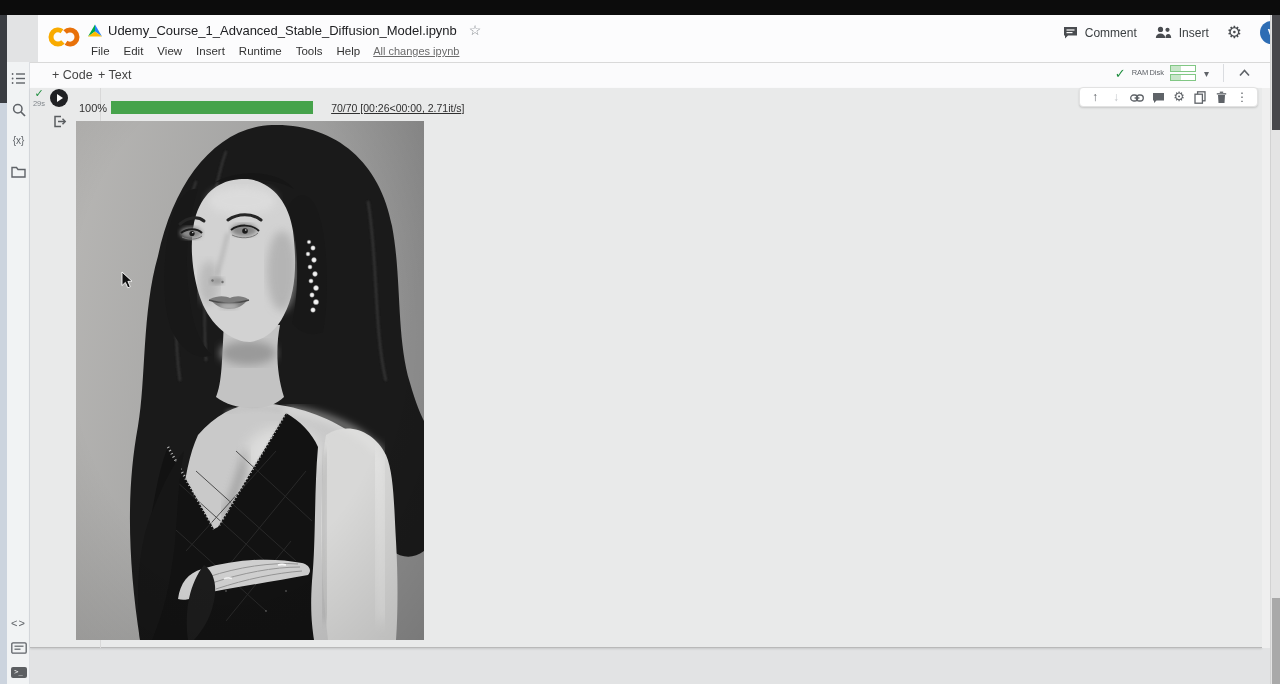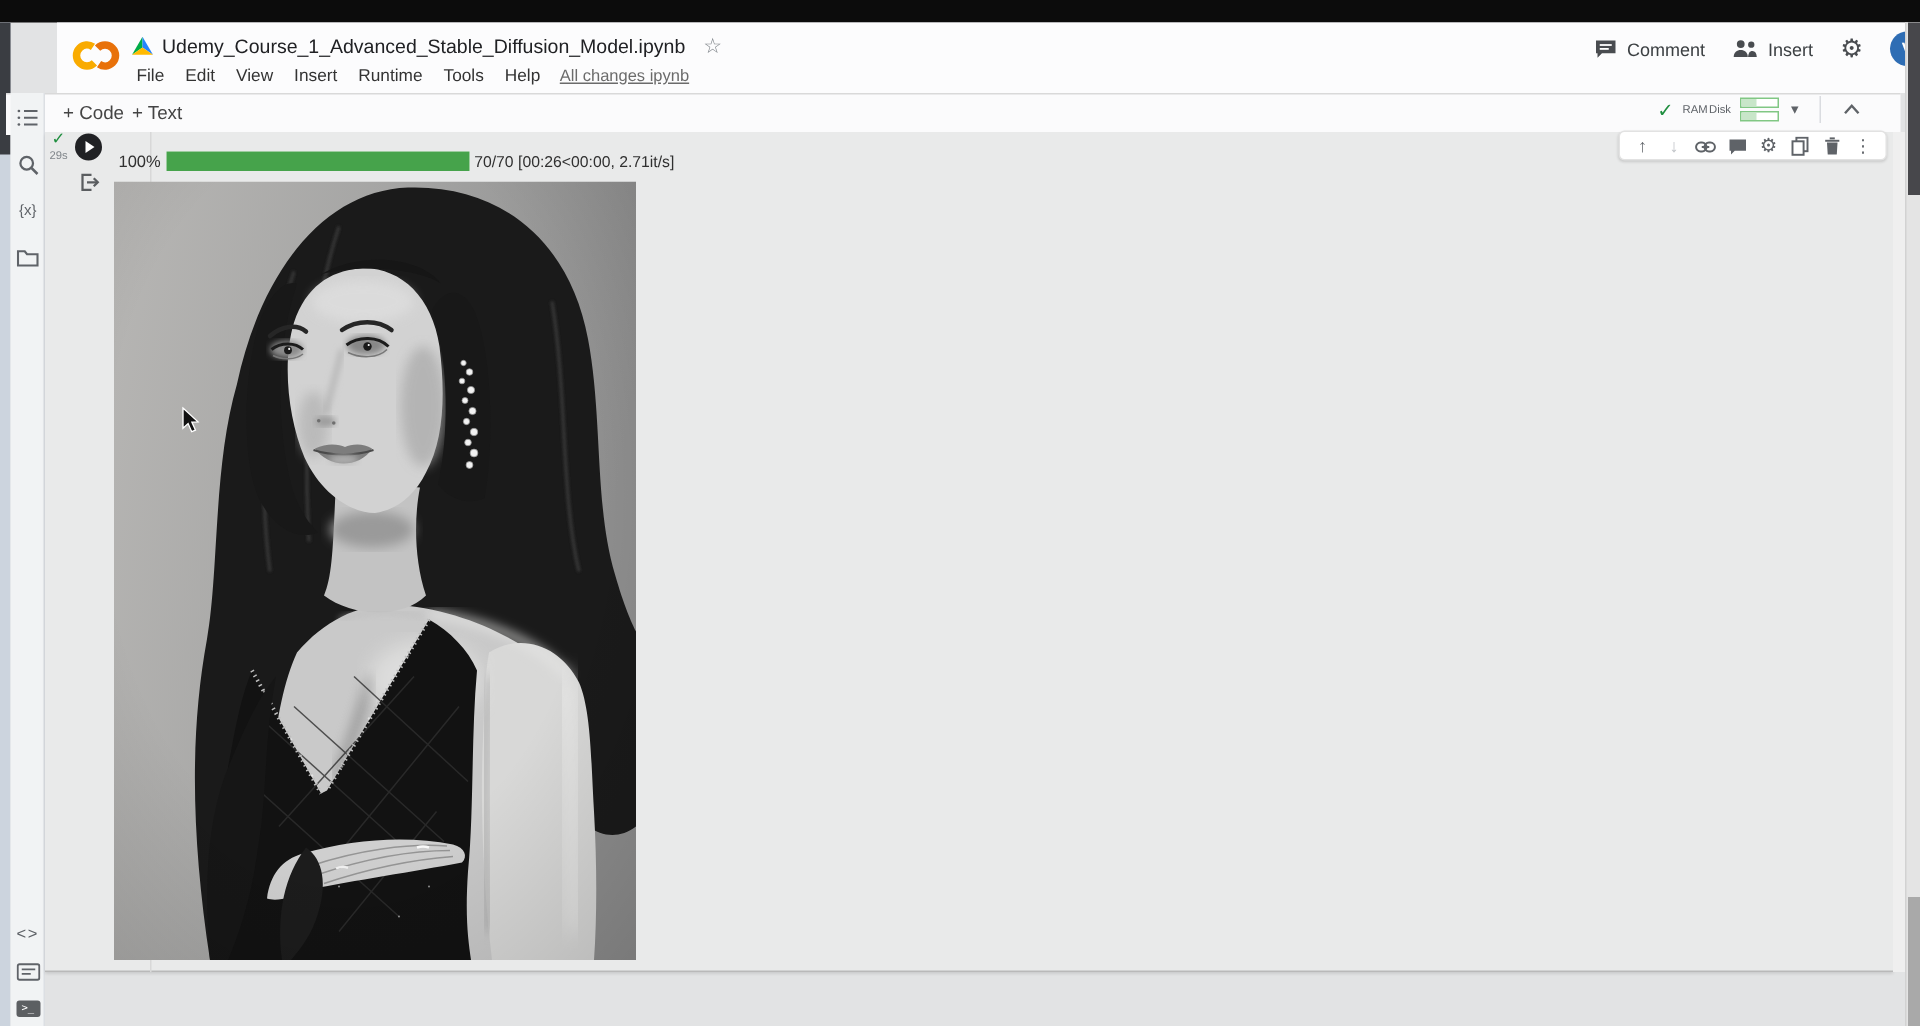--- a/index.html
+++ b/index.html
@@ -22,21 +22,21 @@
   .star { font-size:14px; color:#80868b; margin-left:6px; cursor:pointer; }
   .menubar { position:absolute; left:46px; top:27px; display:flex; align-items:center; }
   .menubar .menu { font-size:11.5px; color:#333; padding:3px 7px; cursor:pointer; }
   .save-status { font-size:11px; color:#6b6b6b; text-decoration:underline; margin-left:6px; cursor:pointer; }
   .hdr-right { position:absolute; right:18px; top:6px; display:flex; align-items:center; gap:18px; }
   .hdr-btn { display:flex; align-items:center; gap:7px; font-size:12px; color:#3c4043; cursor:pointer; }
   .gear-glyph { font-size:17px; color:#494c50; cursor:pointer; line-height:1; }
   .avatar { width:23px; height:23px; border-radius:50%; background:#2e6db4; color:#fff; font-size:11px; font-weight:bold; display:flex; align-items:center; justify-content:center; cursor:pointer; }
 
   
-  .toolbar-row { position:absolute; left:4px; top:62px; width:1263px; height:28px; background:#fbfbfc; border-top:1px solid #d9d9d9; }
+  .toolbar-row { position:absolute; left:14px; top:62px; width:1263px; height:28px; background:#fbfbfc; border-top:1px solid #d9d9d9; }
   .add-btn { position:absolute; top:5px; font-size:12.5px; color:#444; cursor:pointer; }
   .add-code { left:38px; } .add-text { left:84px; }
   .res-cluster { position:absolute; right:26px; top:1px; display:flex; align-items:center; gap:6px; }
   .res-check { color:#1e8e3e; font-size:13px; }
   .res-labels { display:flex; flex-direction:row; align-items:flex-end; gap:1px; }
   .res-labels span { font-size:7.5px; color:#5f6368; line-height:8px; }
   .res-bars { display:flex; flex-direction:column; gap:2px; }
   .res-bar { width:26px; height:7px; border:1px solid #81c784; background:#fff; position:relative; }
   .res-bar i { position:absolute; left:0; top:0; bottom:0; width:40%; background:#c8e6c9; }
   .caret { font-size:10px; color:#5f6368; cursor:pointer; margin-left:2px; }
@@ -58,21 +58,21 @@
   .run-btn { position:absolute; left:20px; top:1px; width:18px; height:18px; border-radius:50%; background:#202124; border:none; cursor:pointer; }
   .run-tri { position:absolute; left:7px; top:4.5px; width:0; height:0; border-left:6px solid #fff; border-top:4.5px solid transparent; border-bottom:4.5px solid transparent; }
   .popout { position:absolute; left:22px; top:26px; cursor:pointer; }
   .cell-toolbar { position:absolute; right:4px; top:-1px; height:20px; display:flex; align-items:center; gap:5px; padding:0 7px; background:#fff; border:1px solid #e2e2e2; border-radius:4px; box-shadow:0 1px 2px rgba(0,0,0,.15); }
   .ct-ic { width:16px; text-align:center; color:#5f6368; font-size:12px; cursor:pointer; line-height:18px; }
   .ct-ic.disabled { color:#c3c6ca; }
   .progress-row { position:absolute; left:49px; top:13px; display:flex; align-items:flex-end; }
   .p-label { font-size:11px; color:#303030; margin-right:4px; }
   .p-bar { width:202px; height:13px; background:#fff; position:relative; }
   .p-fill { position:absolute; inset:0; width:100%; background:#46a34b; }
-  .p-detail { font-size:10.5px; color:#303030; margin-left:3px; white-space:nowrap; }
+  .p-detail { font-size:10.5px; color:#303030; margin-left:18px; white-space:nowrap;text-decoration:underline; }
   .output-figure { position:absolute; left:46px; top:33px; width:348px; height:519px; }
 
   .cursor { position:absolute; left:121px; top:271px; }
 </style>
 </head>
 <body>
 
 <div class="screen">
 
   <div class="top-strip"></div>

